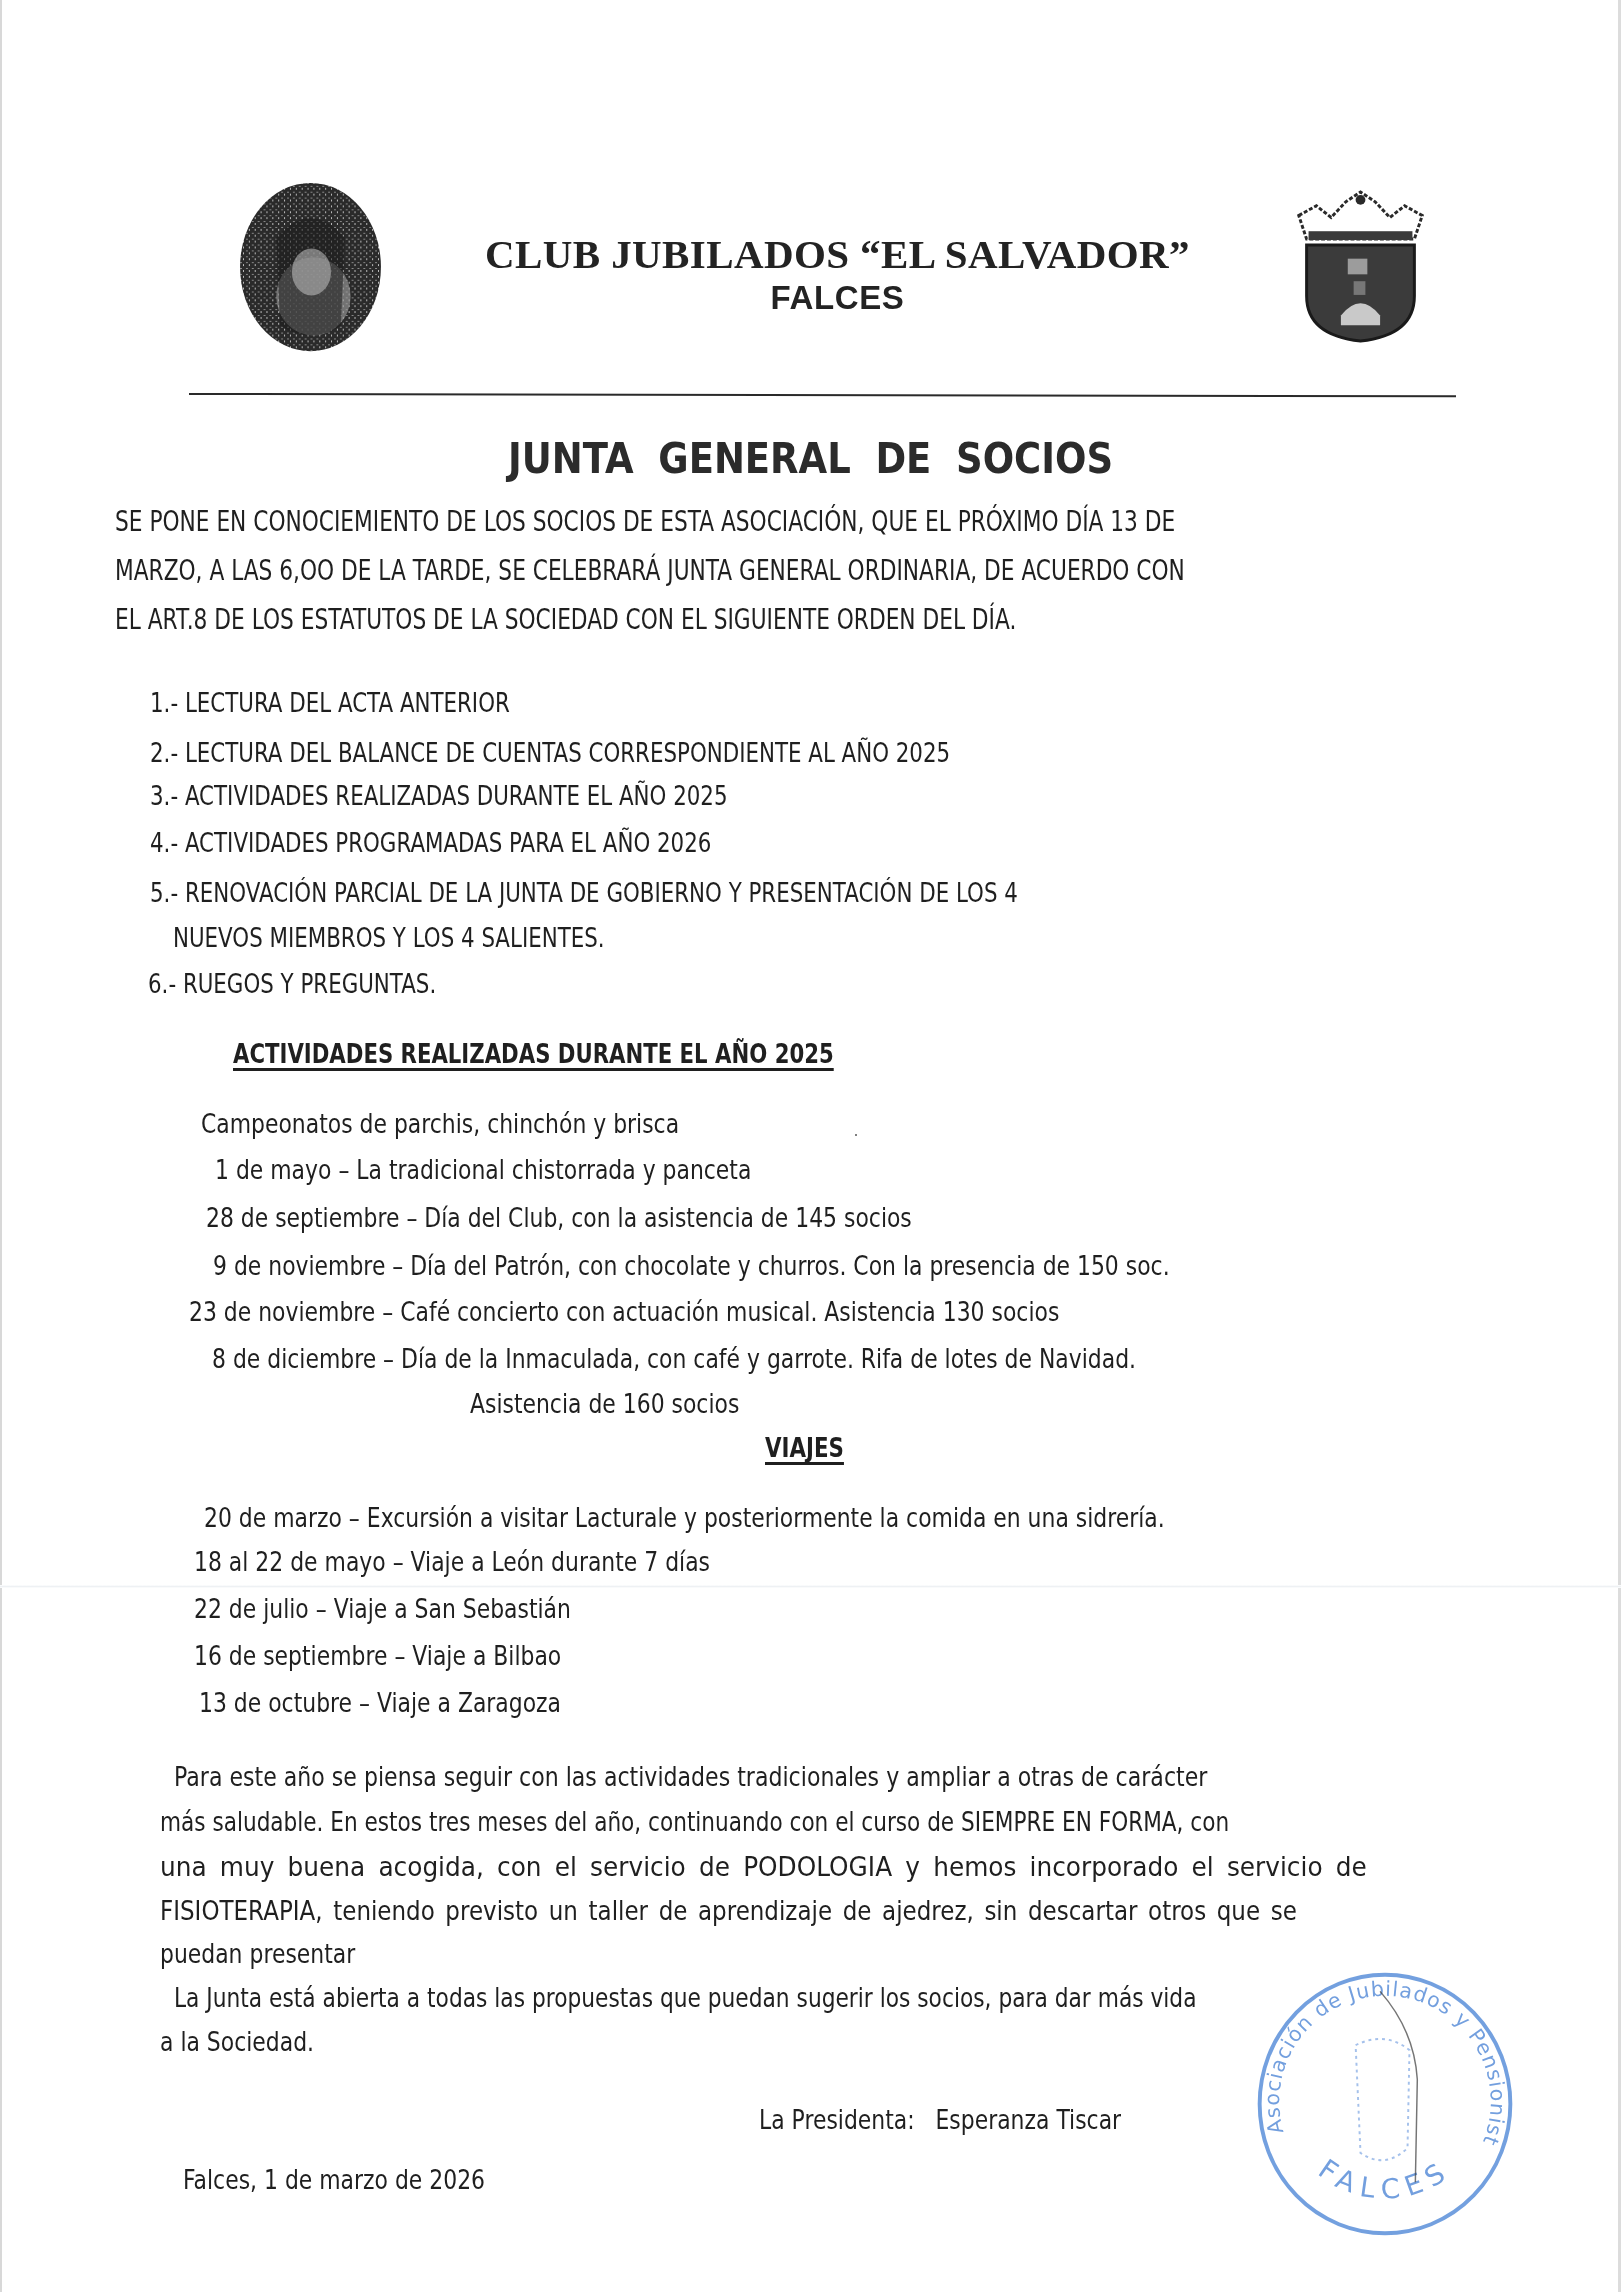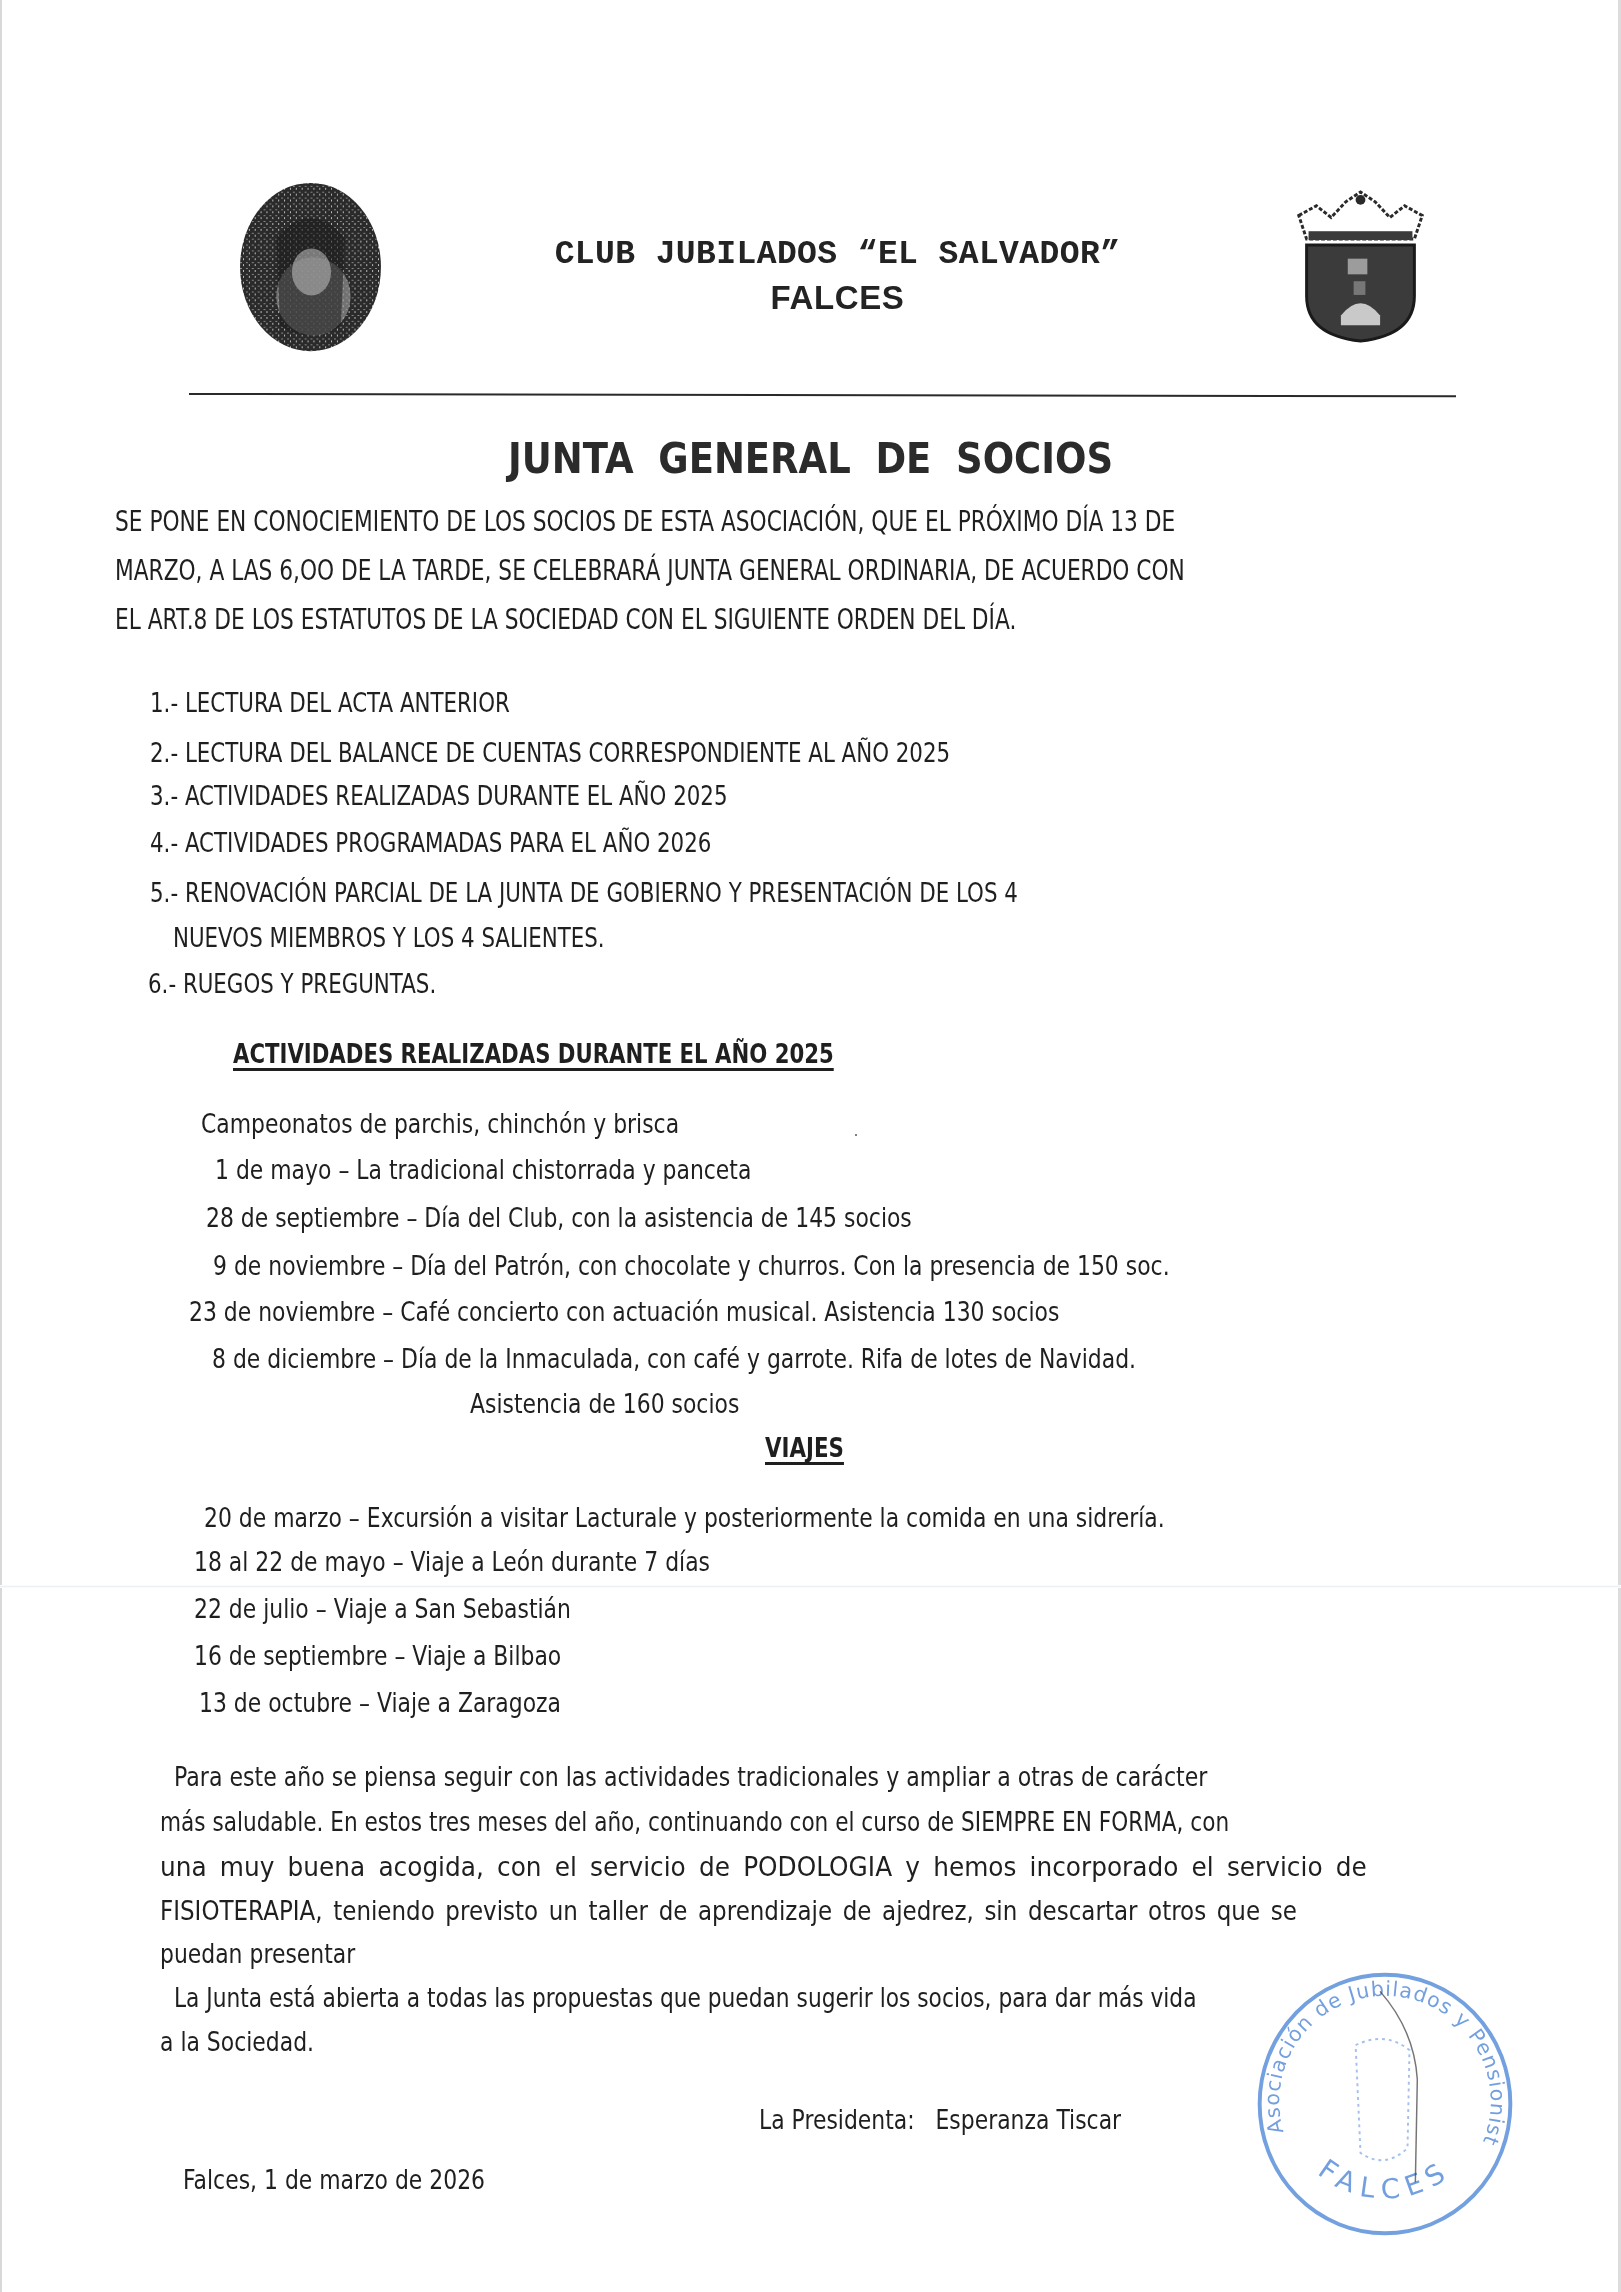--- a/index.html
+++ b/index.html
@@ -26,22 +26,22 @@
 
     
     .logo-left {
       position: absolute; left: 233px; top: 179px; width: 155px; height: 181px;
     }
     .logo-right {
       position: absolute; left: 1287px; top: 188px; width: 147px; height: 157px;
     }
     .club-name {
       position: absolute; left: 470px; top: 233px; width: 735px; text-align: center;
-      font-family: Liberation Mono, monospace; font-weight: bold;
-      font-size: 33px; line-height: 43px; letter-spacing: 0.4px; color: #232323;
+      font-family: Liberation Serif, serif; font-weight: bold;
+      font-size: 41px; line-height: 43px; letter-spacing: 0.4px; color: #232323;
     }
     .club-town {
       position: absolute; left: 470px; top: 276px; width: 735px; text-align: center;
       font-family: "Liberation Sans", sans-serif; font-weight: bold;
       font-size: 33px; line-height: 43px; letter-spacing: 0.6px; color: #232323;
     }
     .divider {
       position: absolute; left: 189px; top: 393px; width: 1267px; height: 2px;
       background: #2a2a2a; transform: rotate(0.1deg); transform-origin: left center;
     }

